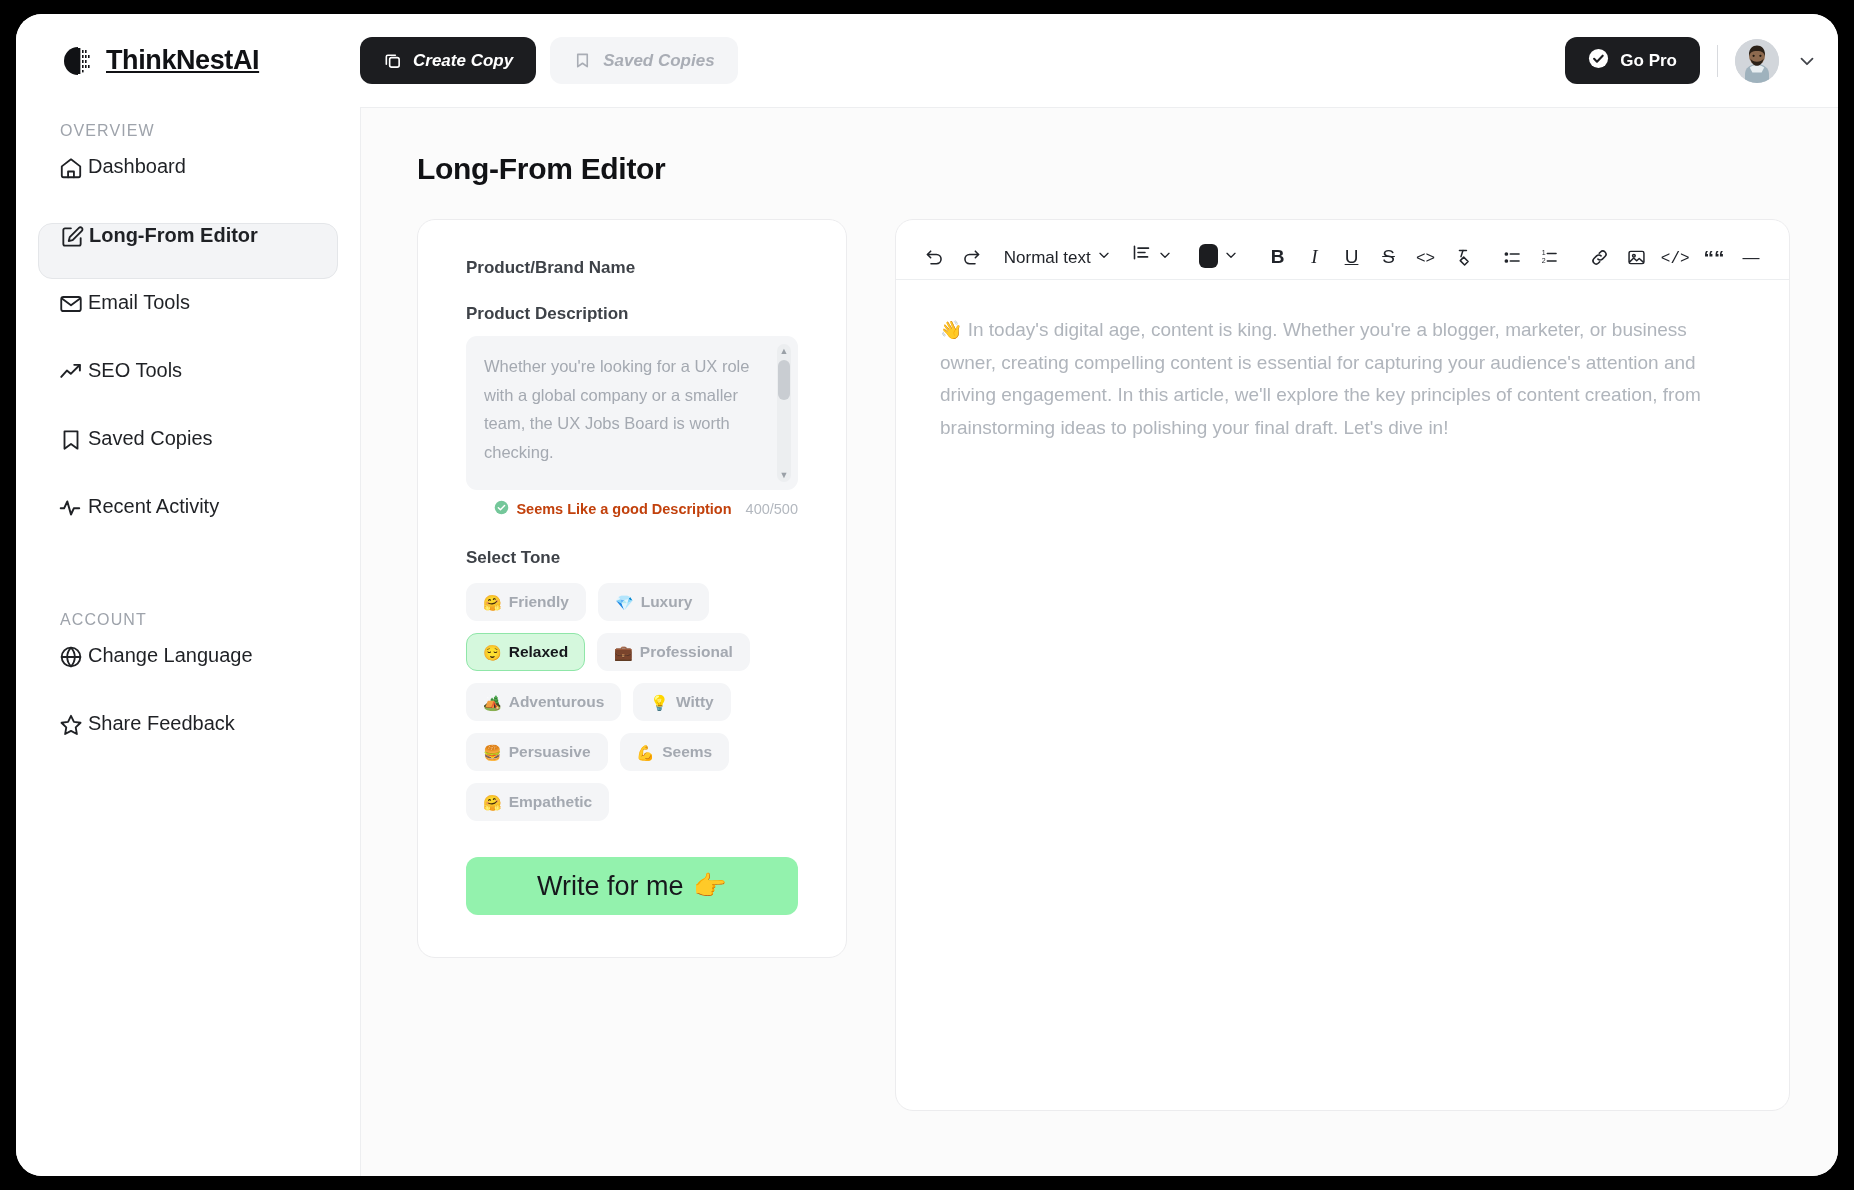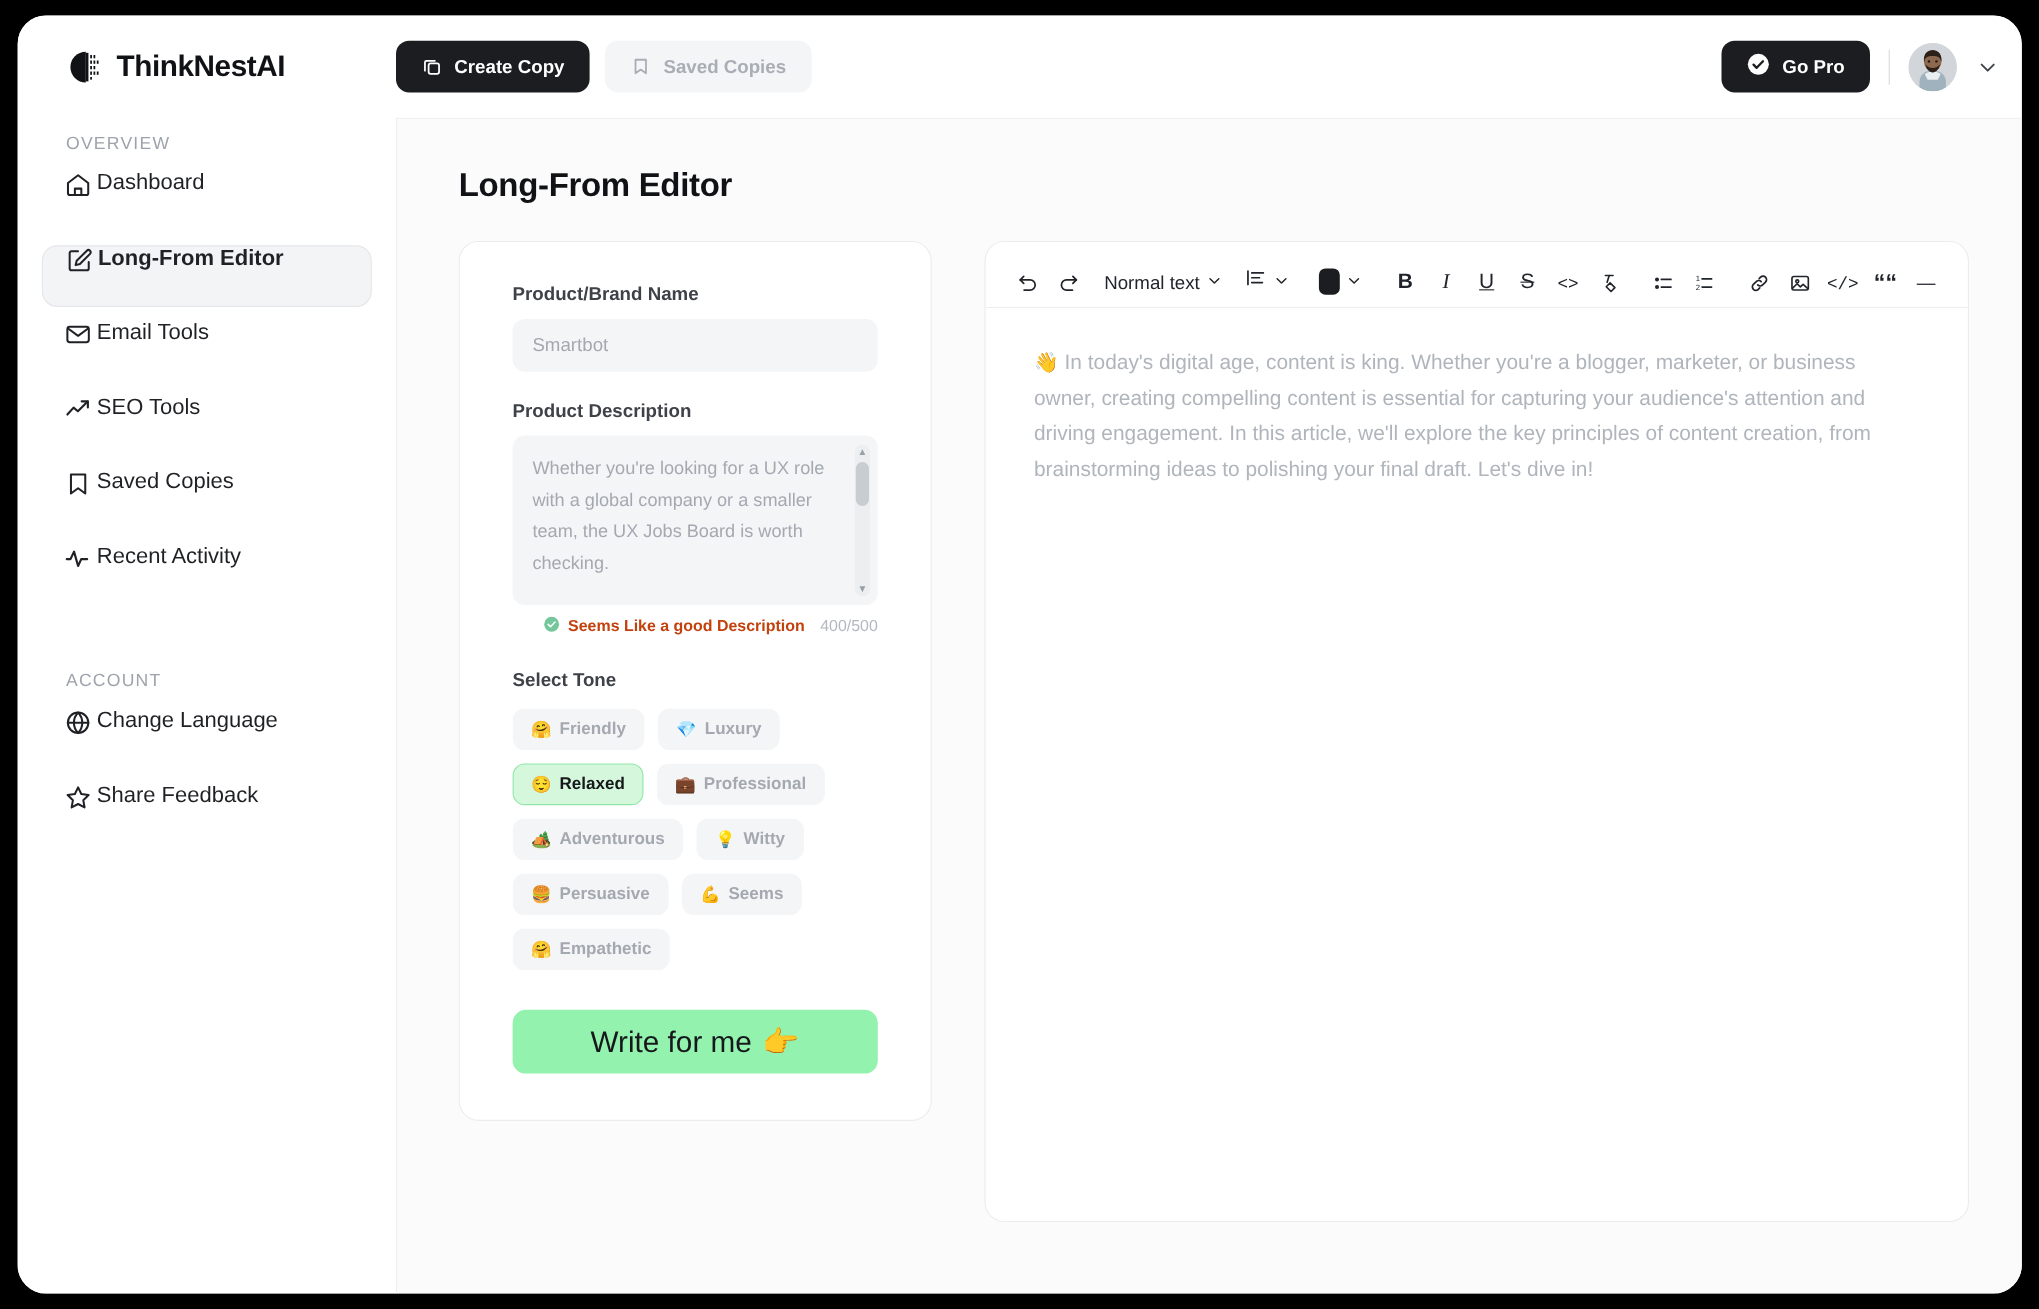--- a/index.html
+++ b/index.html
@@ -57,39 +57,41 @@
     position: relative;
     flex: 0 0 34px;
   }
   .brand-logo svg { display: block; }
   .brand-name {
     font-size: 27px;
     font-weight: bold;
     color: #111215;
     letter-spacing: -0.4px;
     white-space: nowrap;
+    text-decoration: underline;
   }
 
   .top-tabs {
     display: flex;
     align-items: center;
     gap: 14px;
   }
   .tab {
     display: flex;
     align-items: center;
     gap: 11px;
     height: 47px;
     padding: 0 23px;
     border-radius: 12px;
     font-size: 17px;
     font-weight: 600;
     cursor: pointer;
     border: none;
     font-family: "Liberation Sans", sans-serif;
+    font-style: italic;
   }
   .tab.active {
     background: #1c1d20;
     color: #ffffff;
   }
   .tab.inactive {
     background: #f4f5f7;
     color: #a9adb5;
   }
   .tab svg { display: block; flex: 0 0 auto; }
@@ -585,23 +587,20 @@
     <main class="main">
       <h1 class="page-title">Long-From Editor</h1>
 
       <div class="columns">
 
         <section class="form-card">
 
 
           <div class="field-block">
             <div class="field-label">Product/Brand Name</div>
-            <div class="text-input">
-              <span>Smartbot</span>
-            </div>
           </div>
 
           <div>
             <div class="field-label">Product Description</div>
             <div class="textarea-wrap">
               <div class="textarea-text">Whether you're looking for a UX role with a global company or a smaller team, the UX Jobs Board is worth checking.</div>
               <div class="fake-scrollbar">
                 <span class="arrow up">▲</span>
                 <span class="thumb"></span>
                 <span class="arrow down">▼</span>

